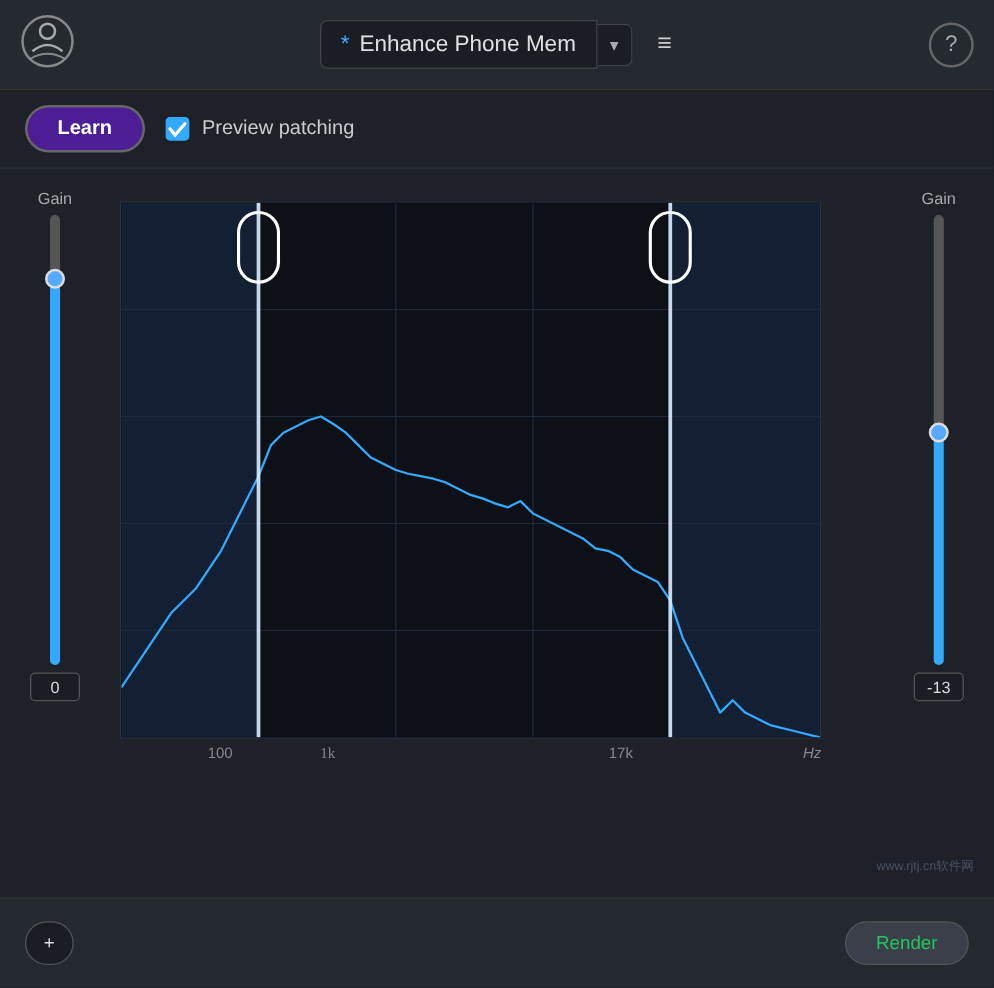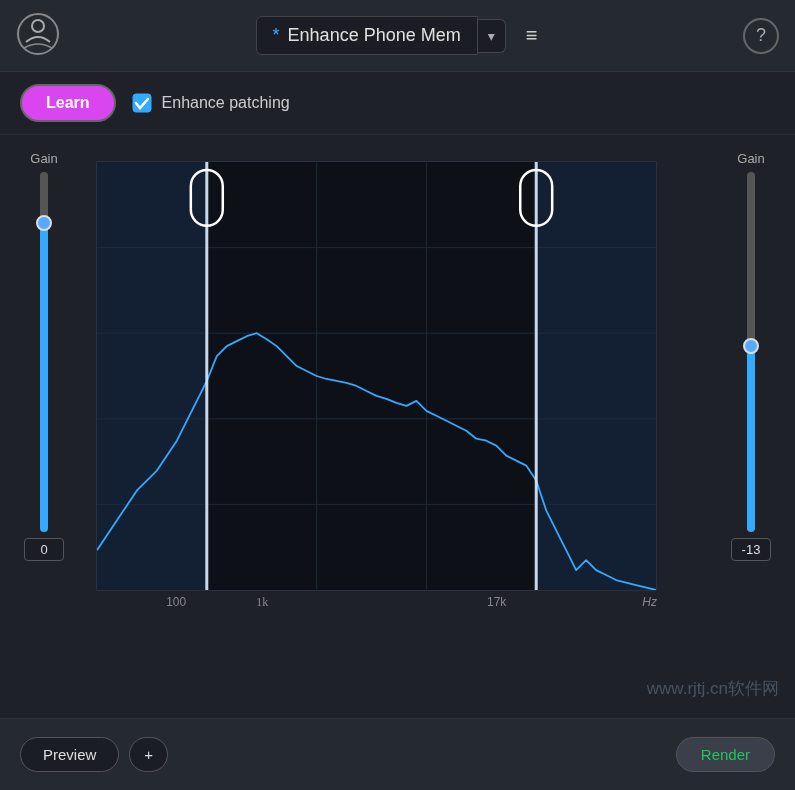--- a/index.html
+++ b/index.html
@@ -83,21 +83,21 @@
     
     .toolbar {
       display: flex;
       align-items: center;
       padding: 12px 20px;
       background: #1e2228;
       gap: 16px;
       border-bottom: 1px solid #2a2f38;
     }
     .learn-btn {
-      background: #d946ef;
+      background: #4c1d95;
       border: 2px solid #666;
       border-radius: 20px;
       color: #fff;
       font-size: 16px;
       font-weight: bold;
       padding: 8px 24px;
       cursor: pointer;
     }
     .spectral-label {
       display: flex;
@@ -243,21 +243,21 @@
       border-radius: 20px;
       color: #22c55e;
       font-size: 15px;
       padding: 8px 24px;
       cursor: pointer;
     }
     .watermark {
       position: absolute;
       bottom: 90px;
       right: 16px;
-      font-size: 17px;
+      font-size: 10px;
       color: rgba(150,170,200,0.35);
     }
   </style>
 </head>
 <body>
 
 <div class="header">
   <div>
     <svg class="header-logo" viewBox="0 0 44 44" fill="none">
       <circle cx="22" cy="22" r="20" stroke="#888" stroke-width="2" fill="none"></circle>
@@ -277,21 +277,21 @@
   <button class="help-btn">?</button>
 </div>
 
 <div class="toolbar">
   <button class="learn-btn">Learn</button>
   <label class="spectral-label">
     <svg class="checkbox-icon" viewBox="0 0 20 20">
       <rect x="1" y="1" width="18" height="18" rx="3" fill="#3af" stroke="#3af"></rect>
       <polyline points="4,10 8,15 16,6" fill="none" stroke="#fff" stroke-width="2.5" stroke-linecap="round"></polyline>
     </svg>
-    <span>Enhance patching</span>
+    <span>Preview patching</span>
   </label>
 </div>
 
 <div class="main-content">
 
   <div class="gain-slider-left">
     <span class="gain-label">Gain</span>
     <div class="slider-track-container">
       <div class="slider-track" style="position:relative; width:8px; height:360px; background:#333; border-radius:4px;">
 
@@ -360,16 +360,15 @@
       </div>
     </div>
     <div class="slider-value">-13</div>
   </div>
 
 </div>
 
 <div class="watermark">www.rjtj.cn软件网</div>
 
 <div class="bottom-bar">
-  <button class="bottom-btn">Preview</button>
   <button class="plus-btn">+</button>
   <button class="render-btn">Render</button>
 </div>
 
 </body></html>

